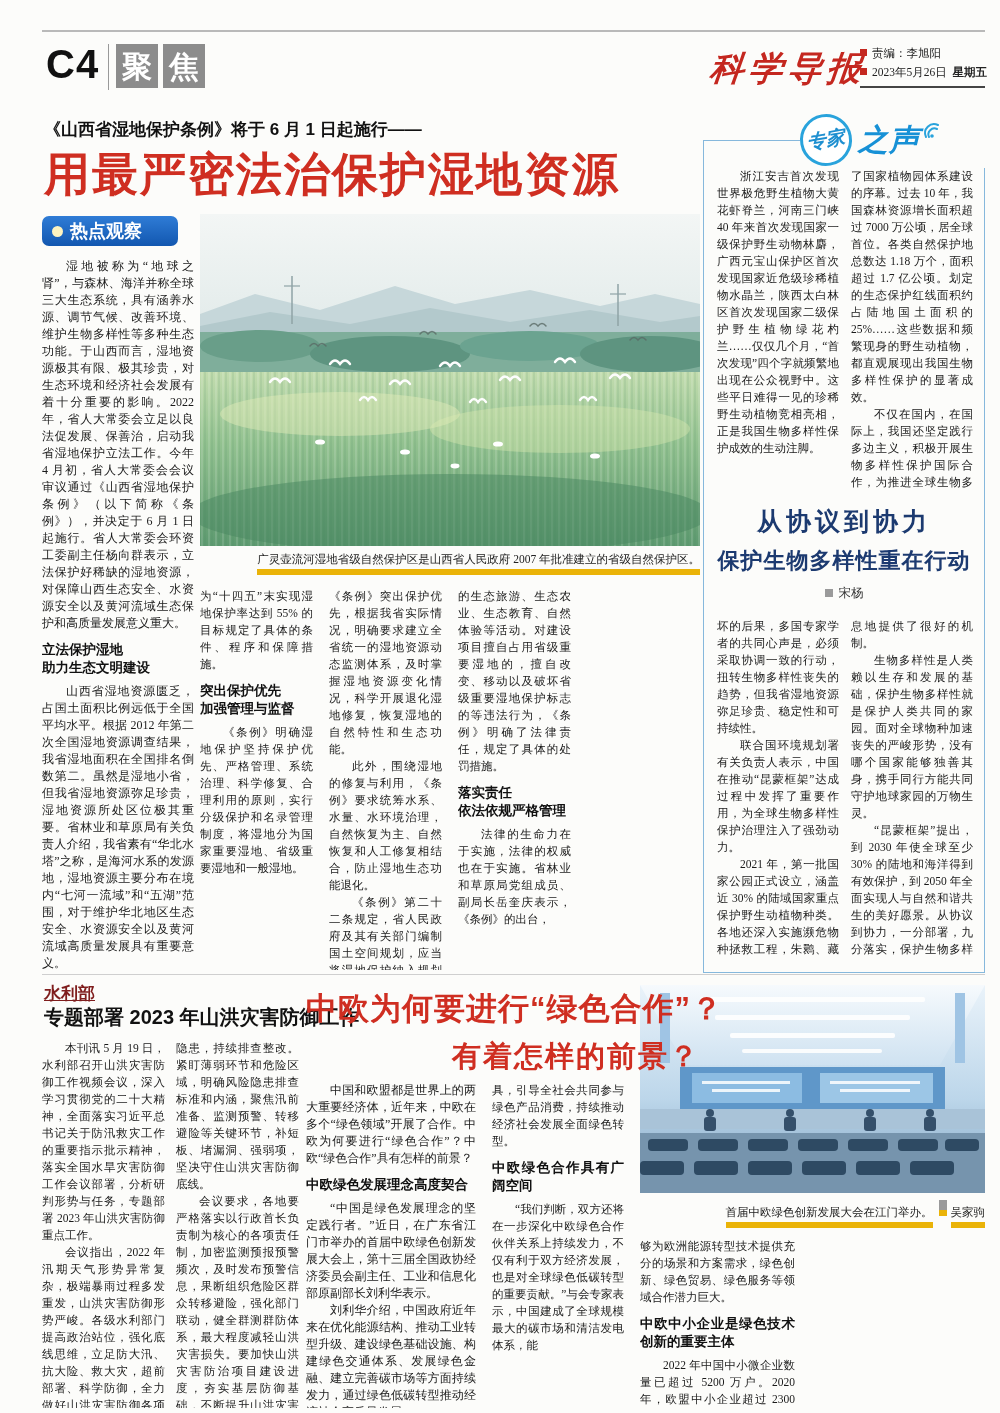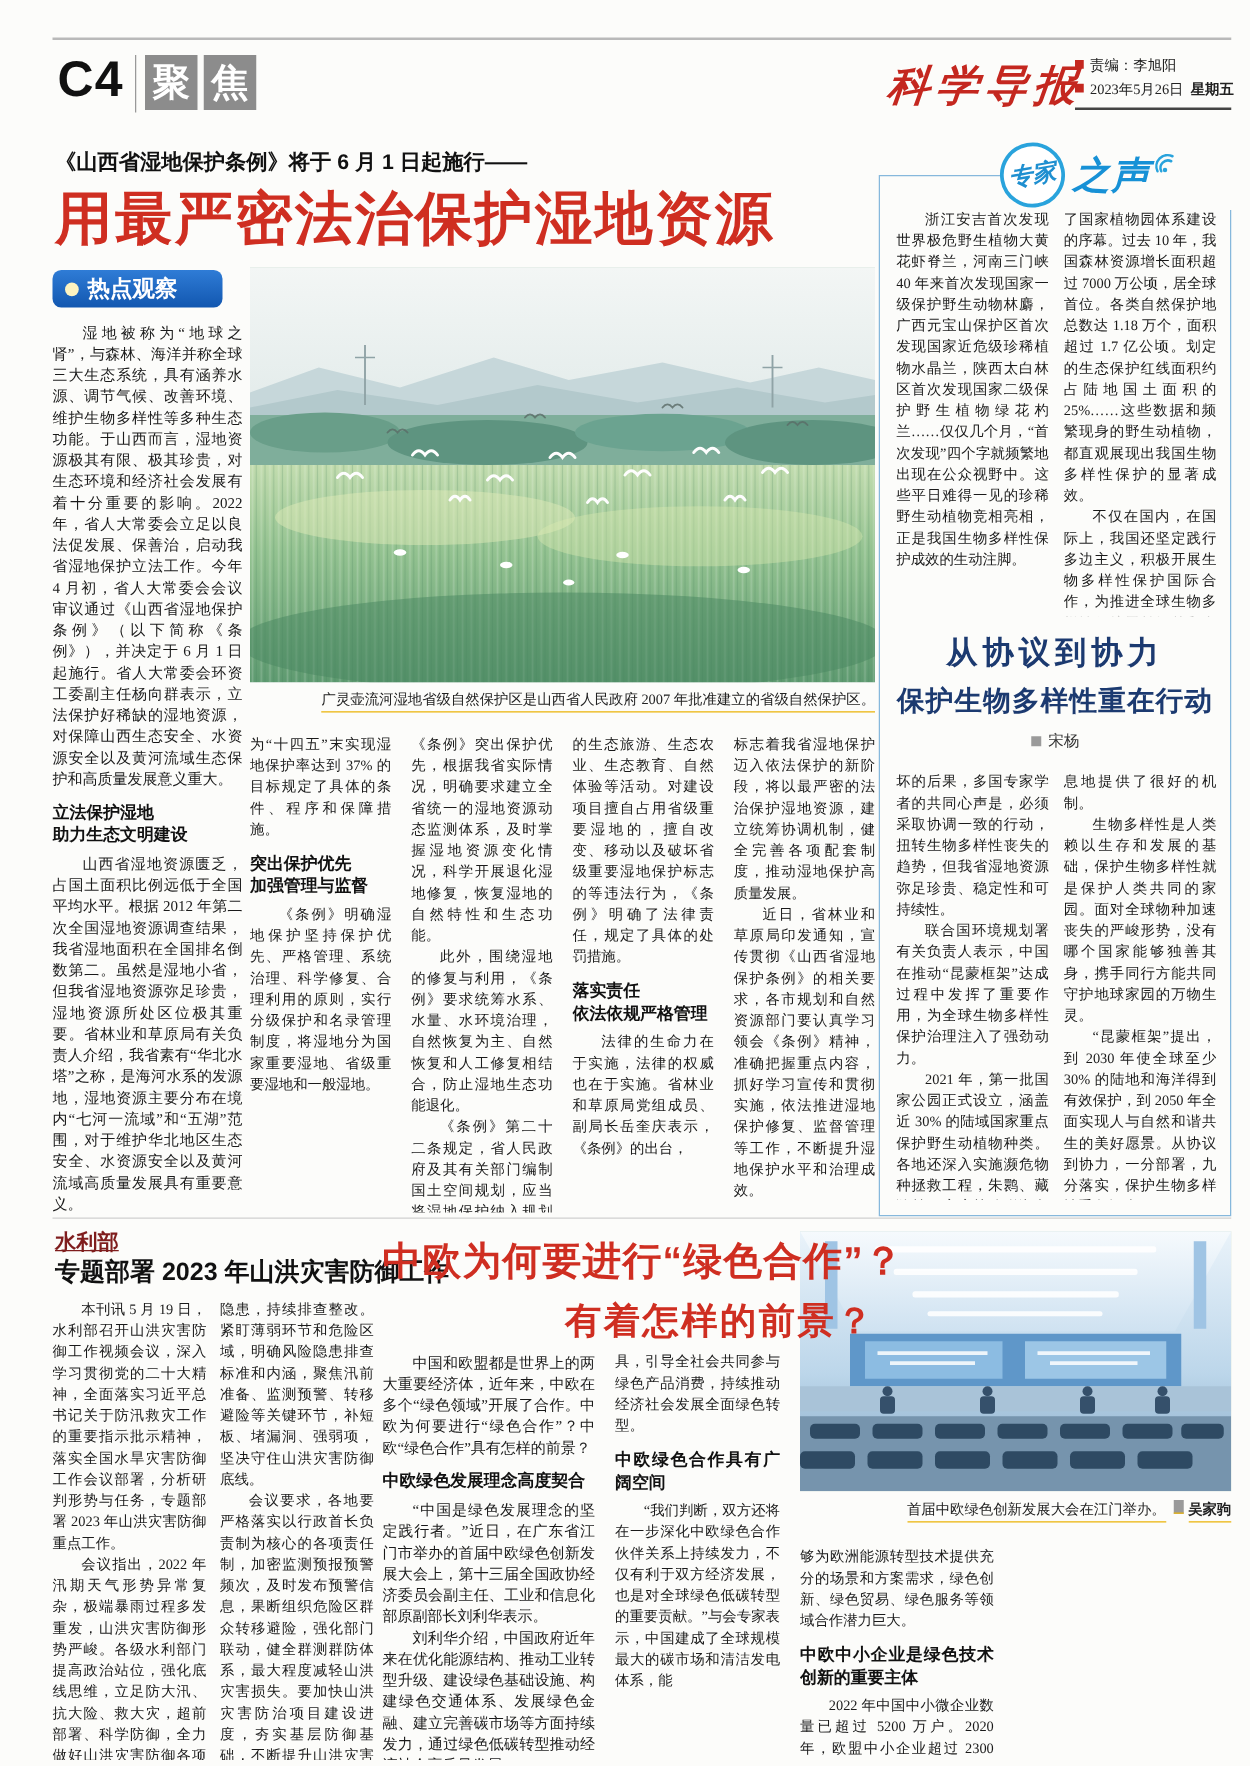--- a/index.html
+++ b/index.html
@@ -17,21 +17,21 @@
   .redsq{display:inline-block;width:7px;height:7px;background:#c4271f;margin-right:5px;vertical-align:1px;}
   
   .kicker{font-size:17px;font-weight:700;font-family:"Liberation Sans","DejaVu Sans",sans-serif;color:#111;}
   .headline{font-family:"Liberation Sans","DejaVu Sans",sans-serif;font-weight:700;font-size:46px;
             color:#cf2e21;letter-spacing:2px;white-space:nowrap;}
   .badge{display:flex;align-items:center;gap:7px;width:136px;height:30px;border-radius:7px;
          background:linear-gradient(#2f7cd6,#1257b0);color:#fff;font-family:"Liberation Sans","DejaVu Sans",sans-serif;
          font-weight:700;font-size:18px;padding:0 10px;box-sizing:border-box;}
   .badge .dot{width:11px;height:11px;border-radius:50%;background:#fdf3c0;flex:none;}
   .caption{font-size:11.5px;color:#222;text-align:right;}
-  .caption span{display:inline-block;border-bottom:1px solid #eab308;padding-bottom:2px;}
+  .caption span{display:inline-block;border-bottom:6px solid #eab308;padding-bottom:2px;}
   .col{position:absolute;overflow:hidden;text-align:justify;font-size:11.5px;line-height:17px;color:#1a1a1a;}
   .tx-p{text-indent:2em;margin:0;}
   .tx-pc{text-indent:0;margin:0;}
   .tx-h{font-family:"Liberation Sans","DejaVu Sans",sans-serif;font-weight:700;font-size:13.5px;line-height:1.35;
         white-space:pre-line;text-indent:0;margin:9px 0 6px;color:#111;}
   
   .panel{position:absolute;left:703px;top:140px;width:282px;height:833px;border:1.5px solid #86b8dc;box-sizing:border-box;}
   .expert-badge{position:absolute;left:800px;top:112px;width:190px;height:56px;background:#fcfcfa;
                 display:flex;align-items:center;z-index:3;}
   .zj-circle{width:46px;height:46px;border:3px solid #29a3dc;border-radius:50%;display:flex;align-items:center;
@@ -45,21 +45,21 @@
   .panel-title .t2{font-size:22px;letter-spacing:1px;margin-top:8px;}
   .panel-byline{position:absolute;left:710px;top:585px;width:268px;text-align:center;font-size:12.5px;color:#333;z-index:2;}
   .graysq{display:inline-block;width:8px;height:8px;background:#9a9a9a;margin-right:6px;vertical-align:0px;}
   
   .w-kicker{font-family:"Liberation Sans","DejaVu Sans",sans-serif;font-weight:700;font-size:17px;color:#7f1d1d;text-decoration:underline;}
   .w-headline{font-family:"Liberation Sans","DejaVu Sans",sans-serif;font-weight:700;font-size:20px;color:#111;letter-spacing:0px;white-space:nowrap;}
   .e-headline{font-family:"Liberation Sans","DejaVu Sans",sans-serif;font-weight:700;color:#cf2e21;z-index:2;}
   .e-h1{font-size:31px;letter-spacing:1px;white-space:nowrap;}
   .e-h2{font-size:29px;text-align:right;padding-right:14px;margin-top:7px;letter-spacing:2px;}
   .photo{position:absolute;overflow:hidden;background:#cfe0d8;}
-  .credit{font-weight:700;font-family:"Liberation Sans","DejaVu Sans",sans-serif;}
+  .credit{font-weight:400;font-family:"Liberation Sans","DejaVu Sans",sans-serif;}
 </style>
 </head>
 <body>
 
 <div class="page">
 
   <div class="rule" style="left:42px;top:30px;width:943px;height:2px"></div>
   <div class="abs pagecode" style="left:46px;top:42px">C4</div>
   <div class="rule" style="left:108px;top:44px;width:1px;height:46px;background:#999"></div>
   <div class="abs" style="left:116px;top:44px">
@@ -145,39 +145,35 @@
     <span>广灵壶流河湿地省级自然保护区是山西省人民政府 2007 年批准建立的省级自然保护区。</span>
   </div>
 
   <div class="col" style="left:42px;top:258px;width:152px;height:712px;font-size:12px">
       <div class="tx-p">湿地被称为“地球之肾”，与森林、海洋并称全球三大生态系统，具有涵养水源、调节气候、改善环境、维护生物多样性等多种生态功能。于山西而言，湿地资源极其有限、极其珍贵，对生态环境和经济社会发展有着十分重要的影响。2022 年，省人大常委会立足以良法促发展、保善治，启动我省湿地保护立法工作。今年 4 月初，省人大常委会会议审议通过《山西省湿地保护条例》（以下简称《条例》），并决定于 6 月 1 日起施行。省人大常委会环资工委副主任杨向群表示，立法保护好稀缺的湿地资源，对保障山西生态安全、水资源安全以及黄河流域生态保护和高质量发展意义重大。</div>
       <div class="tx-h">立法保护湿地
 助力生态文明建设</div>
       <div class="tx-p">山西省湿地资源匮乏，占国土面积比例远低于全国平均水平。根据 2012 年第二次全国湿地资源调查结果，我省湿地面积在全国排名倒数第二。虽然是湿地小省，但我省湿地资源弥足珍贵，湿地资源所处区位极其重要。省林业和草原局有关负责人介绍，我省素有“华北水塔”之称，是海河水系的发源地，湿地资源主要分布在境内“七河一流域”和“五湖”范围，对于维护华北地区生态安全、水资源安全以及黄河流域高质量发展具有重要意义。</div>
     </div>
   <div class="col" style="left:200px;top:588px;width:113px;height:382px">
-      <div class="tx-pc">为“十四五”末实现湿地保护率达到 37% 的目标规定了具体的条件、程序和保障措施。</div>
+      <div class="tx-pc">为“十四五”末实现湿地保护率达到 55% 的目标规定了具体的条件、程序和保障措施。</div>
       <div class="tx-h">突出保护优先
 加强管理与监督</div>
       <div class="tx-p">《条例》明确湿地保护坚持保护优先、严格管理、系统治理、科学修复、合理利用的原则，实行分级保护和名录管理制度，将湿地分为国家重要湿地、省级重要湿地和一般湿地。</div>
     </div>
   <div class="col" style="left:329px;top:588px;width:113px;height:382px">
       <div class="tx-pc">《条例》突出保护优先，根据我省实际情况，明确要求建立全省统一的湿地资源动态监测体系，及时掌握湿地资源变化情况，科学开展退化湿地修复，恢复湿地的自然特性和生态功能。</div>
       <div class="tx-p">此外，围绕湿地的修复与利用，《条例》要求统筹水系、水量、水环境治理，自然恢复为主、自然恢复和人工修复相结合，防止湿地生态功能退化。</div>
       <div class="tx-p">《条例》第二十二条规定，省人民政府及其有关部门编制国土空间规划，应当将湿地保护纳入规划内容，一般湿地的利用活动，遵循相关法律法规的规定。</div>
     </div>
   <div class="col" style="left:458px;top:588px;width:113px;height:382px">
       <div class="tx-pc">的生态旅游、生态农业、生态教育、自然体验等活动。对建设项目擅自占用省级重要湿地的，擅自改变、移动以及破坏省级重要湿地保护标志的等违法行为，《条例》明确了法律责任，规定了具体的处罚措施。</div>
       <div class="tx-h">落实责任
 依法依规严格管理</div>
       <div class="tx-p">法律的生命力在于实施，法律的权威也在于实施。省林业和草原局党组成员、副局长岳奎庆表示，《条例》的出台，</div>
-    </div>
-  <div class="col" style="left:587px;top:588px;width:113px;height:382px">
-      <div class="tx-pc">标志着我省湿地保护迈入依法保护的新阶段，将以最严密的法治保护湿地资源，建立统筹协调机制，健全完善各项配套制度，推动湿地保护高质量发展。</div>
-      <div class="tx-p">近日，省林业和草原局印发通知，宣传贯彻《山西省湿地保护条例》的相关要求，各市规划和自然资源部门要认真学习领会《条例》精神，准确把握重点内容，抓好学习宣传和贯彻实施，依法推进湿地保护修复、监督管理等工作，不断提升湿地保护水平和治理成效。</div>
     </div>
 
   <div class="panel"></div>
   <div class="expert-badge">
     <span class="zj-circle">
         <span>专家</span>
       </span>
     <span class="zs">之声</span>
     <svg width="22" height="20" viewBox="0 0 22 20" style="margin-left:2px;margin-top:-18px">
       <g stroke="#29a3dc" stroke-width="2" fill="none" stroke-linecap="round">

